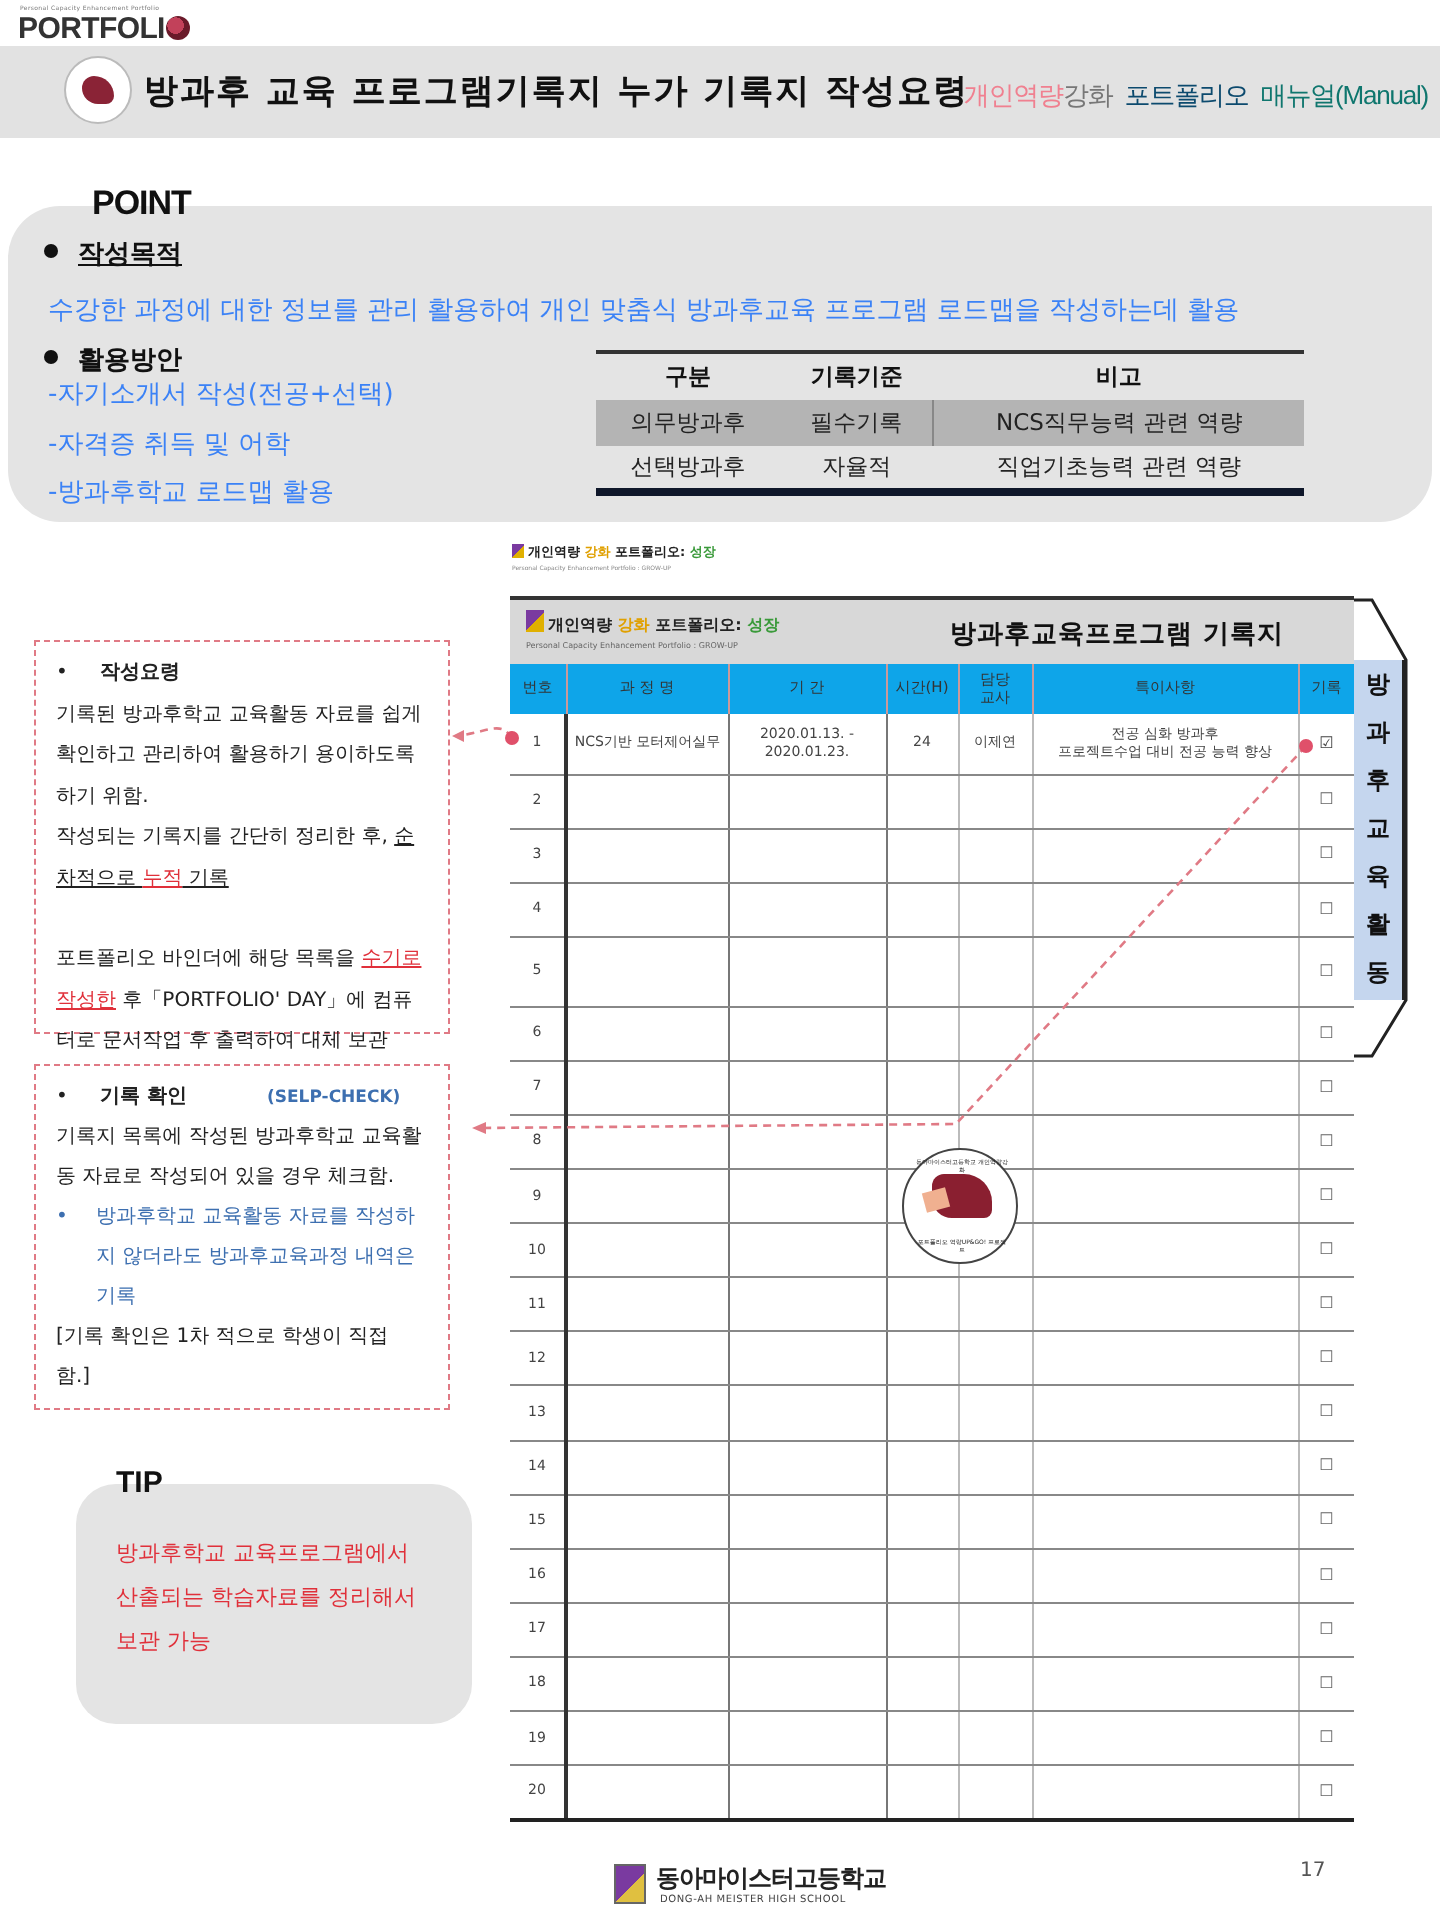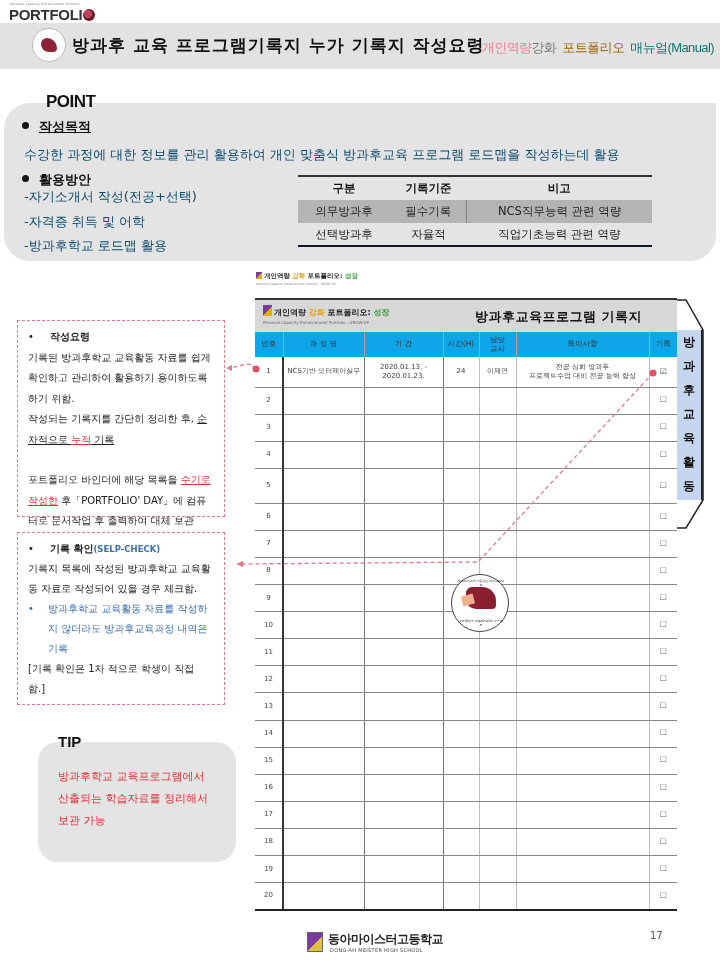--- a/index.html
+++ b/index.html
@@ -12,36 +12,36 @@
   .top-logo .o-badge { display: inline-block; width: 12px; height: 12px; border-radius: 50%; background: radial-gradient(circle at 40% 40%, #c2415a 0 40%, #6a1a2a 41% 100%); vertical-align: -1px; margin-left: 1px; }
 
   
   .header-bar { position: absolute; left: 0; top: 23px; width: 720px; height: 46px; background: #e2e2e2; }
   .header-emblem { position: absolute; left: 32px; top: 5px; width: 34px; height: 34px; border-radius: 50%; background: #fff; border: 1px solid #bbb; }
   .header-emblem::after { content: ""; position: absolute; left: 8px; top: 9px; width: 16px; height: 14px; border-radius: 6px 10px 4px 8px; background: #8a2336; }
   .header-title { position: absolute; left: 72px; top: 11px; font-size: 17px; font-weight: bold; color: #111; letter-spacing: 1px; }
   .header-right { position: absolute; right: 6px; top: 16px; font-family: "Liberation Sans", sans-serif; font-size: 13px; letter-spacing: -0.6px; }
   .hr-red { color: #f08090; }
   .hr-gray { color: #777; }
-  .hr-blue { color: #a16207; margin-left: 6px; }
+  .hr-blue { color: #0c4a6e; margin-left: 6px; }
   .hr-gray2 { color: #0f766e; margin-left: 6px; }
 
   
   .point-title { position: absolute; left: 46px; top: 92px; font-family: "Liberation Sans", sans-serif; font-weight: 900; font-size: 17px; color: #111; letter-spacing: -0.5px; z-index: 2; }
   .point-box { position: absolute; left: 4px; top: 103px; width: 712px; height: 158px; background: #e4e4e4; border-radius: 26px 0 26px 26px; }
   .pt-head { position: absolute; left: 22px; font-size: 13px; font-weight: bold; color: #111; }
   .pt-head .dot { display: inline-block; width: 7px; height: 7px; border-radius: 50%; background: #111; margin-right: 10px; vertical-align: 2px; }
-  .pt-text { position: absolute; left: 24px; font-size: 13px; color: #0c4a6e; }
+  .pt-text { position: absolute; left: 24px; font-size: 13px; color: #3b82f6; }
 
   .crit-table { position: absolute; left: 298px; top: 175px; width: 354px; border-collapse: collapse; font-size: 11.5px; }
   .crit-table th, .crit-table td { text-align: center; height: 23px; padding: 0 4px; }
   .crit-table thead tr { border-top: 2px solid #333; }
   .crit-table th { font-weight: bold; color: #111; height: 24px; }
   .crit-table tbody tr.shaded { background: #b4b4b4; }
-  .crit-table tbody tr:last-child { border-bottom: 2px solid #0f172a; }
+  .crit-table tbody tr:last-child { border-bottom: 4px solid #0f172a; }
   .crit-table td.sep { border-left: 1px solid #888; }
 
   
   .mini-brand { position: absolute; left: 256px; top: 272px; font-size: 6.5px; font-weight: bold; color: #222; }
   .mini-brand .y { color: #e0a000; } .mini-brand .g { color: #3a9a3a; }
   .mini-brand .sub { display: block; font-size: 3px; font-weight: normal; color: #888; margin-top: 1px; }
   .brand-ico { display: inline-block; width: 6px; height: 7px; background: linear-gradient(135deg, #7a3aa0 0 50%, #e0b000 51%); margin-right: 2px; vertical-align: -1px; }
 
   
   .form-wrap { position: absolute; left: 255px; top: 298px; width: 422px; }
@@ -67,21 +67,21 @@
 
   
   .note-box { position: absolute; left: 17px; width: 208px; border: 1.5px dashed #e07a85; padding: 6px 10px; font-size: 10px; color: #222; line-height: 20.5px; }
   .note1 { top: 320px; height: 197px; }
   .note2 { top: 532px; height: 173px; line-height: 20px; }
   .note-head { font-weight: bold; }
   .note-head .bul { display: inline-block; width: 22px; font-weight: normal; }
   .u { text-decoration: underline; }
   .red { color: #e0303a; }
   .blue { color: #3d6fb0; }
-  .note-head .sub { color: #3d6fb0; font-size: 8.5px; }
+  .note-head .sub { color: #3d6fb0; font-size: 8.5px; padding-left: 40px; }
   .indent { padding-left: 20px; text-indent: -20px; }
   .indent .bul { display: inline-block; width: 20px; text-indent: 0; }
 
   
   svg.connectors { position: absolute; left: 0; top: 0; width: 720px; height: 960px; pointer-events: none; }
 
   
   .sticker { position: absolute; left: 451px; top: 574px; width: 58px; height: 58px; border-radius: 50%; background: #fff; border: 1px solid #444; }
   .sticker::before { content: ""; position: absolute; left: 14px; top: 12px; width: 30px; height: 22px; border-radius: 6px 14px 4px 10px; background: #8a1f30; }
   .sticker::after { content: ""; position: absolute; left: 10px; top: 20px; width: 12px; height: 10px; background: #f0b090; transform: rotate(-15deg); }

